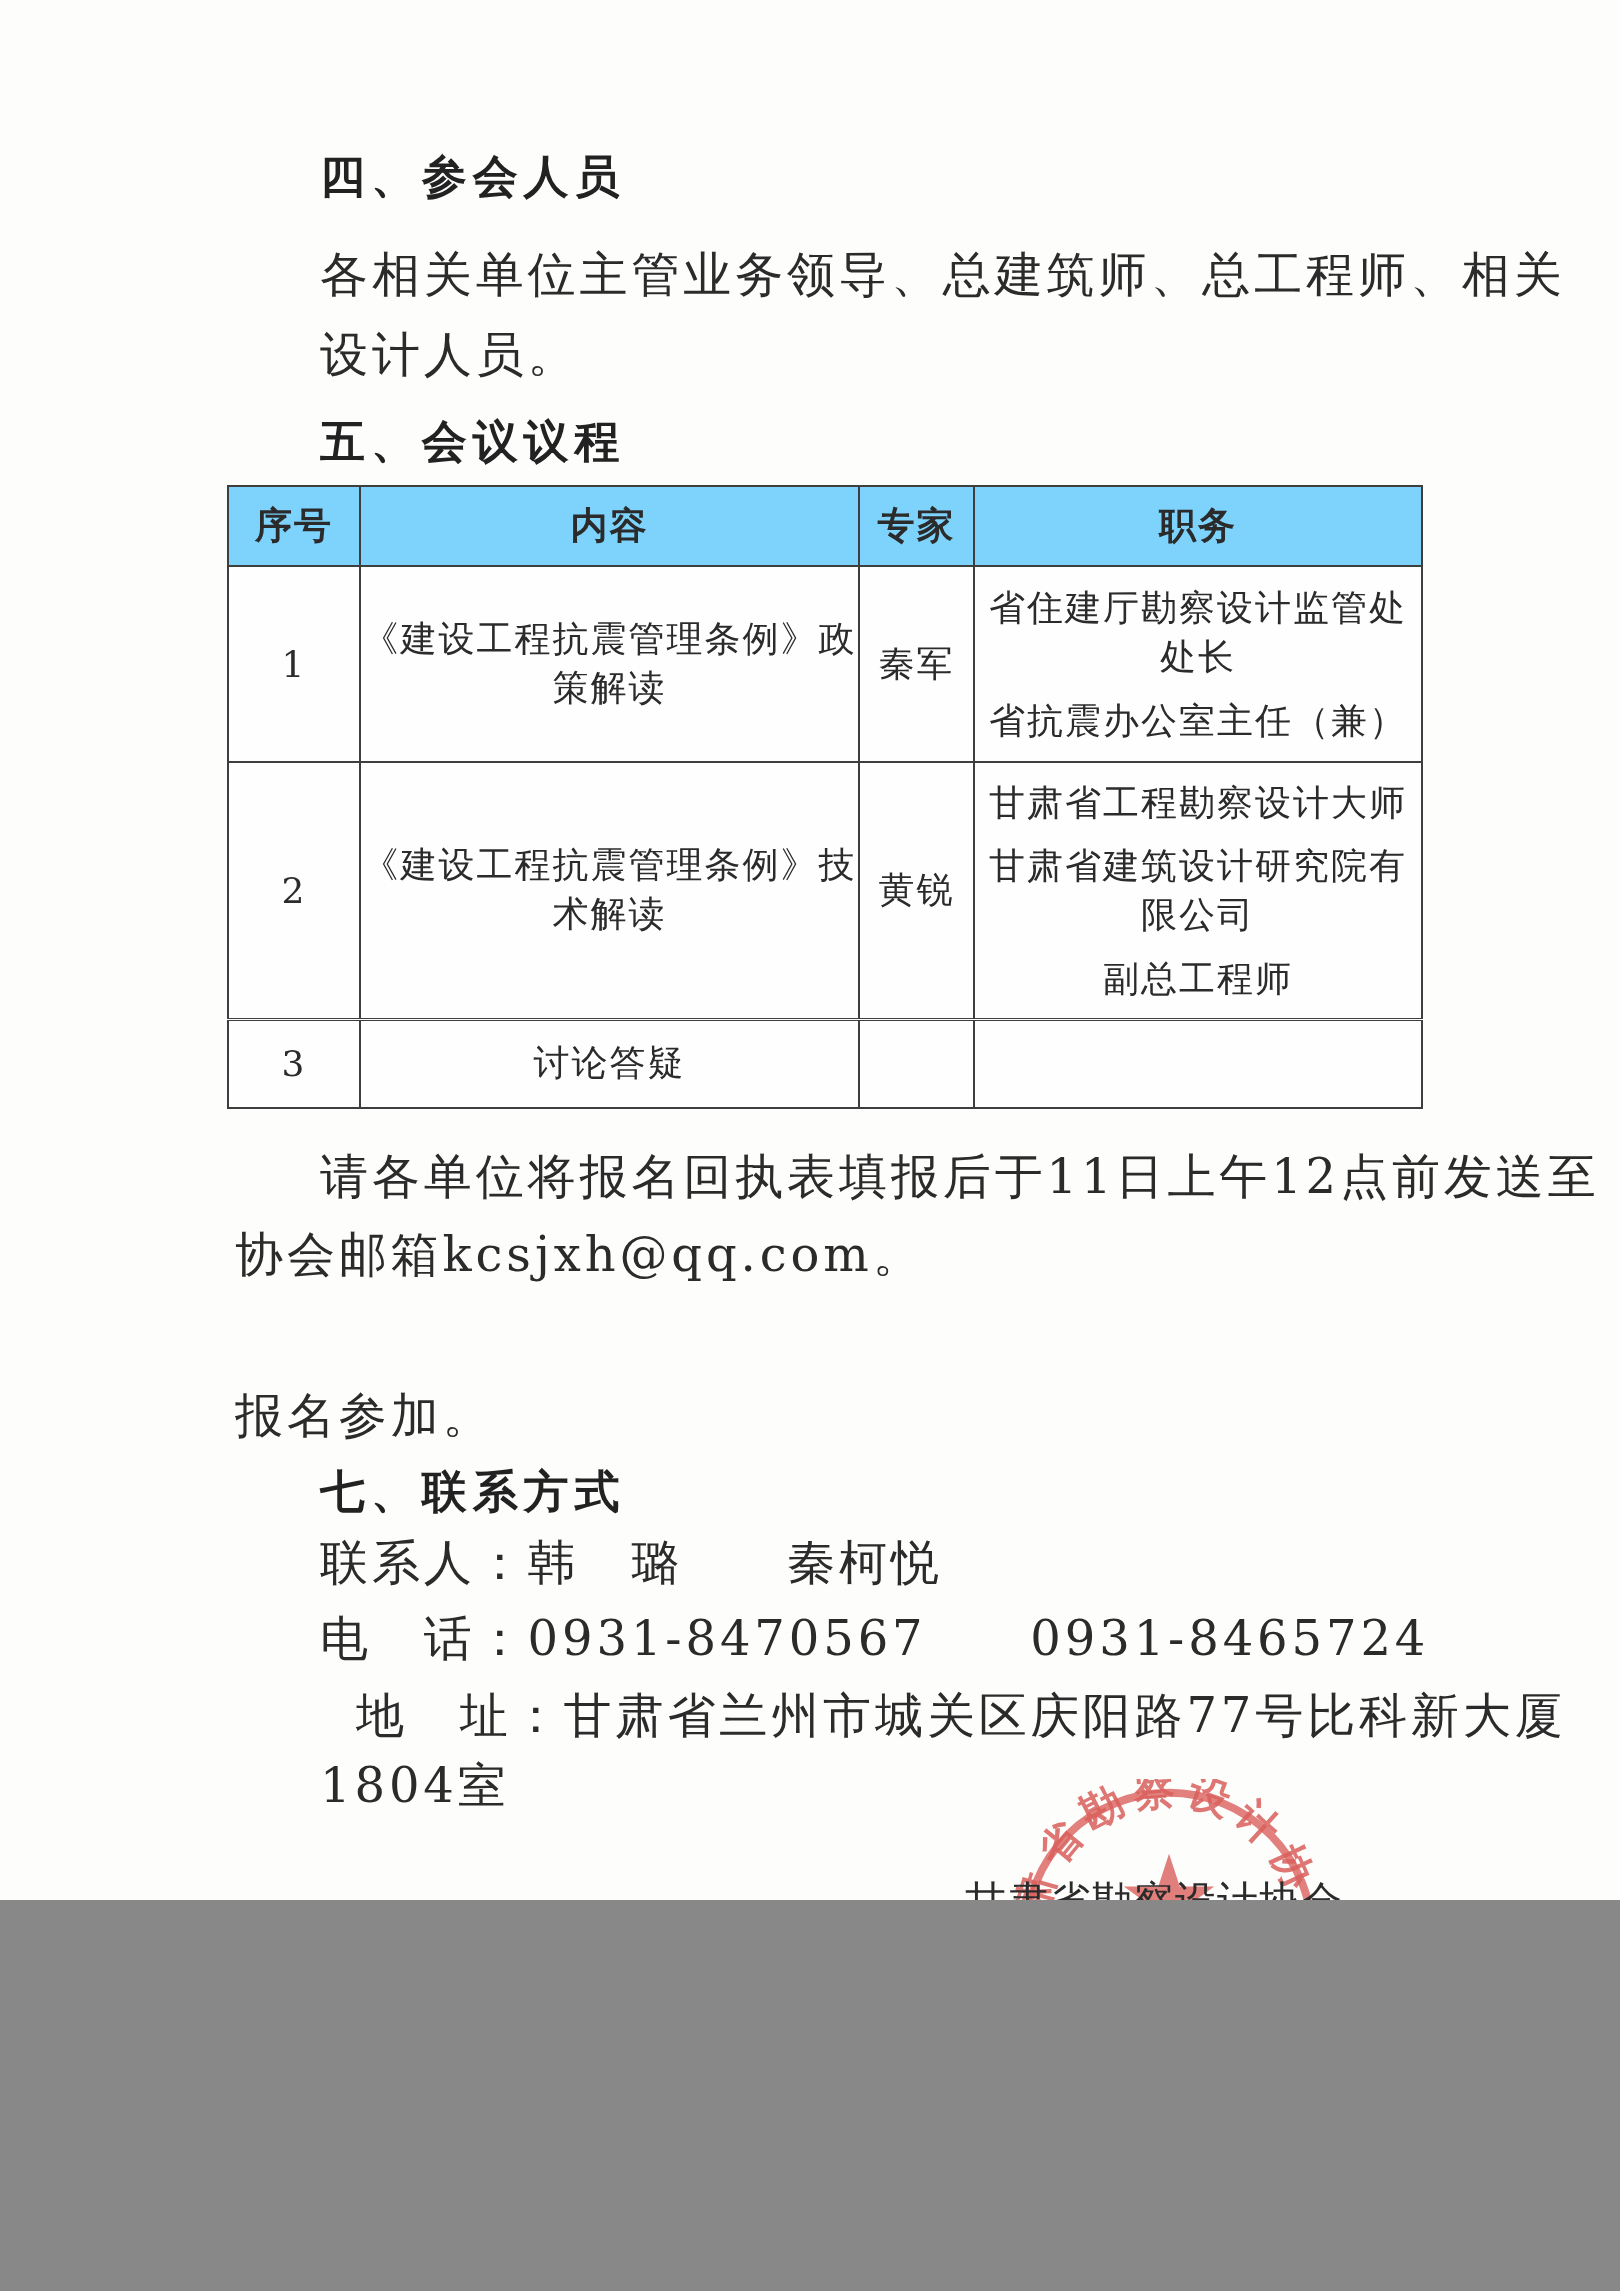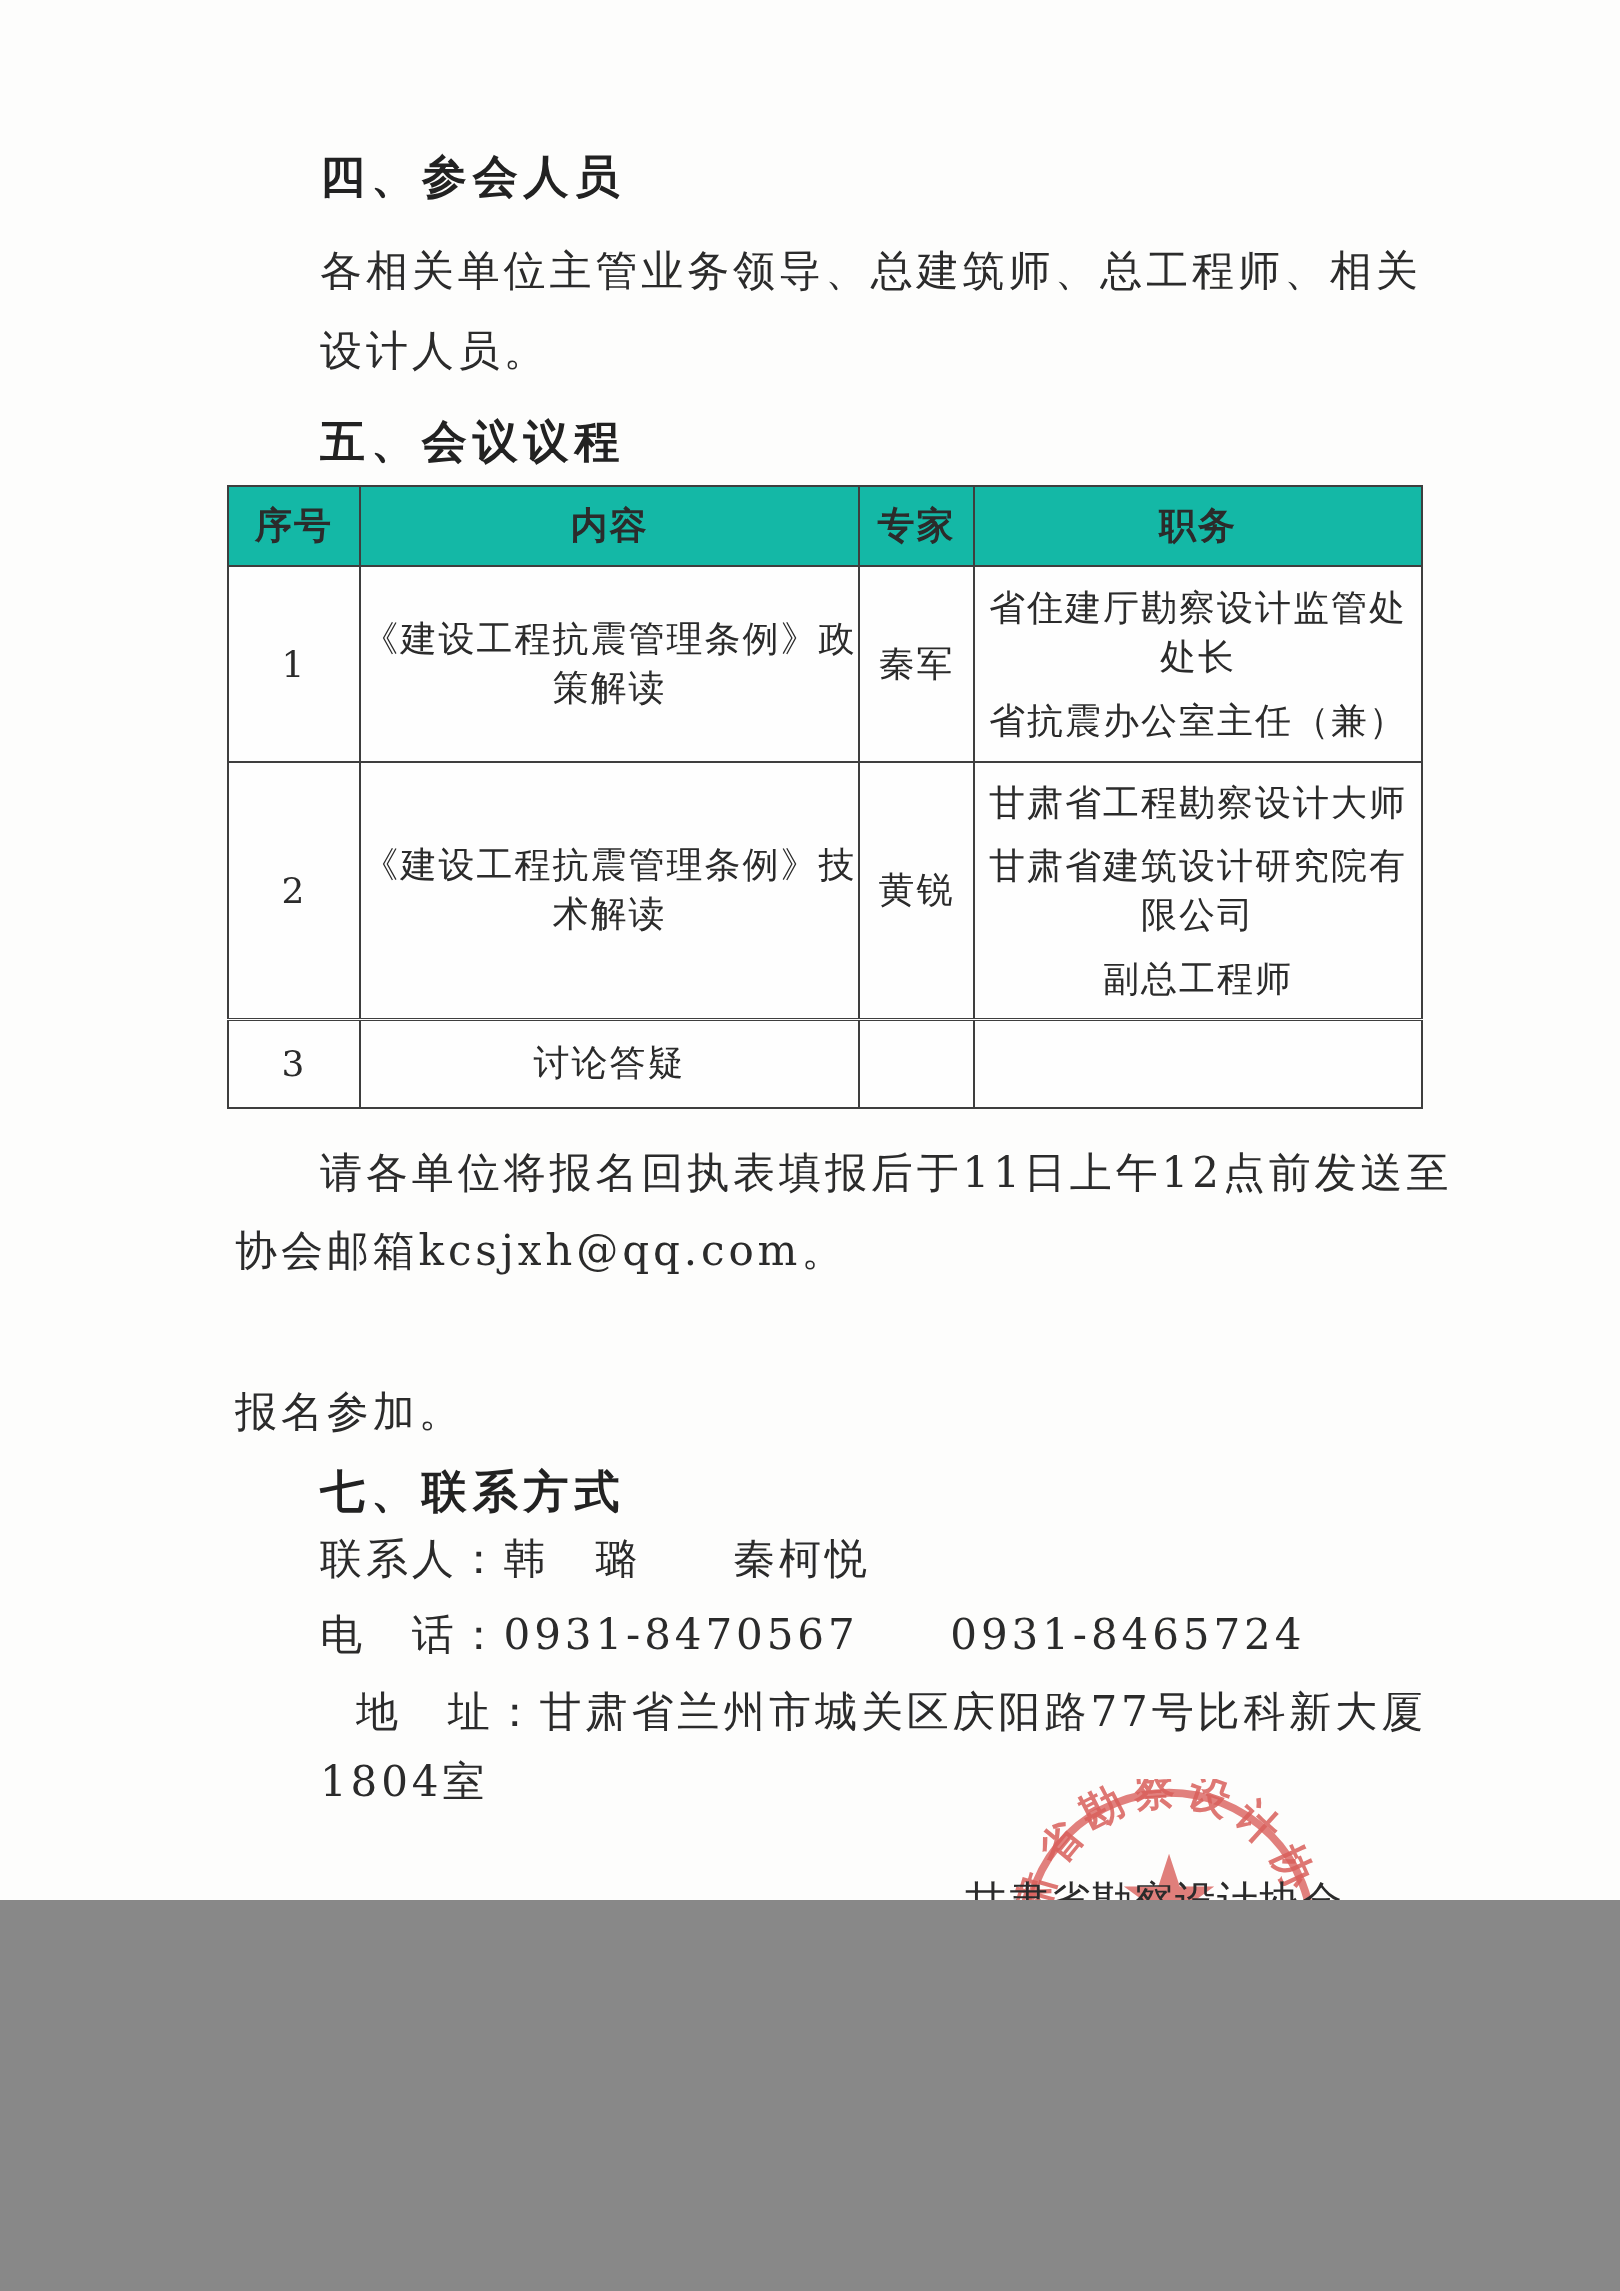--- a/index.html
+++ b/index.html
@@ -15,42 +15,42 @@
     padding-left: 14px;
   }
   .abs { position: absolute; white-space: nowrap; }
   .heading {
     font-size: 45px;
     font-weight: bold;
     letter-spacing: 5.9px;
     color: #222;
   }
   .body-line {
-    font-size: 42px;
+    font-size: 48px;
     letter-spacing: 3.9px;
   }
   
   .agenda-wrap { position: absolute; left: 227px; top: 485px; }
   table.agenda {
     border-collapse: collapse;
     table-layout: fixed;
     width: 1194px;
     background: #fefefe;
   }
   table.agenda th, table.agenda td {
     border: 2px solid #3e3e3e;
     text-align: center;
     vertical-align: middle;
     font-size: 36px;
     letter-spacing: 2px;
     padding: 0;
     overflow: hidden;
   }
   table.agenda thead th {
-    background: #14b8a6;
+    background: #7dd3fc;
     height: 78px;
     font-weight: bold;
     font-size: 37px;
   }
   tr.row-1 td { height: 152px; }
   tr.row-2 td { height: 230px; }
   tr.row-3 td { height: 86px; border-top: 3.9px double #3e3e3e; }
   .pos-line { line-height: 49px; }
   tr.row-1 .pos-line { margin: 15.7px 0; }
   tr.row-2 .pos-line { margin: 14.7px 0; }

